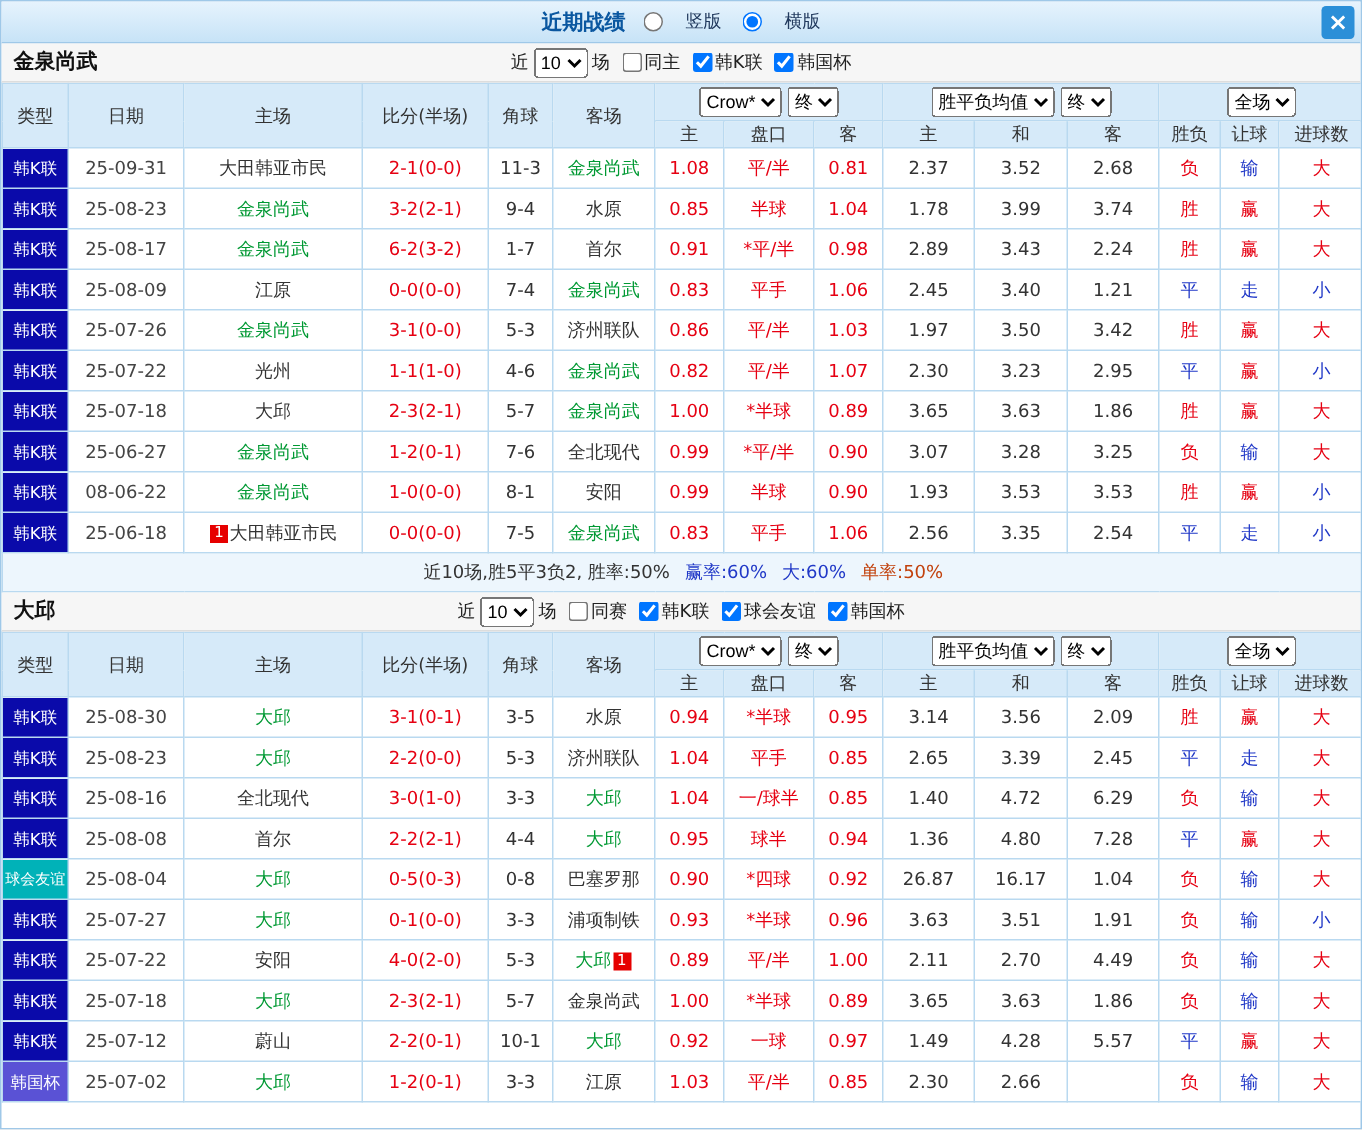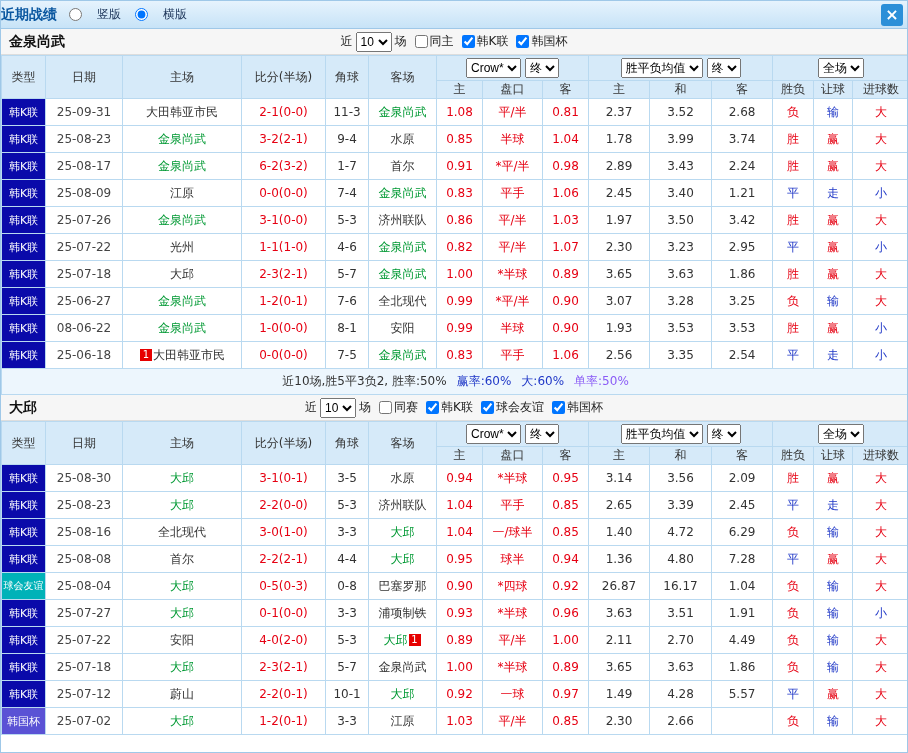--- a/index.html
+++ b/index.html
@@ -1,21 +1,21 @@
 <!DOCTYPE html>
 <html style="--score-color: #e60012; --odds-color: #e60012;"><head>
 <meta charset="utf-8">
 <style>
   * { box-sizing: border-box; }
   body { margin:0; background:#ddd; font-family:"DejaVu Sans","Liberation Sans",sans-serif; }
   .window { width:908px; height:753px; overflow:hidden; background:#fff; position:relative;
             border:1px solid #9fc8e8; }
   
   .topbar { height:28px; background:linear-gradient(#e6f3fd,#c7e3f7); border-bottom:1px solid #9fc8e8;
-            display:flex; align-items:center; justify-content:flex-start; gap:12px; position:relative; }
+            display:flex; align-items:center; justify-content:center; gap:12px; position:relative; }
   .topbar-title { font-weight:bold; color:#0a57a0; font-size:14px; }
   .radio-group { display:flex; align-items:center; gap:14px; font-size:12px; color:#223a5e; }
   .radio-item { display:flex; align-items:center; gap:15px; cursor:pointer; }
   .radio-item input { margin:0; }
   .close-btn { position:absolute; right:4px; top:3px; width:22px; height:22px; background:#2b8fd8;
                color:#fff; border-radius:3px; display:flex; align-items:center; justify-content:center;
                font-size:16px; font-weight:bold; cursor:pointer; line-height:1; }
   
   .teambar { height:26px; background:#f6f6f6; border-bottom:1px solid #ddd; position:relative;
              display:flex; align-items:center; justify-content:center; }
@@ -294,21 +294,21 @@
             <td class="c-odds">平手</td>
             <td class="c-odds">1.06</td>
             <td class="c-mean">2.56</td>
             <td class="c-mean">3.35</td>
             <td class="c-mean">2.54</td>
             <td class="c-res" style="color: rgb(32, 56, 199);">平</td>
             <td class="c-res" style="color: rgb(32, 56, 199);">走</td>
             <td class="c-res" style="color: rgb(32, 56, 199);">小</td>
           </tr>
           <tr class="summary-row">
-            <td colspan="15"><span class="seg" style="color: rgb(51, 51, 51);">近10场,胜5平3负2, 胜率:50%</span><span class="seg" style="color: rgb(32, 56, 199);">赢率:60%</span><span class="seg" style="color: rgb(32, 56, 199);">大:60%</span><span class="seg" style="color: #8b5cf6;">单率:50%</span></td>
+            <td colspan="15"><span class="seg" style="color: rgb(51, 51, 51);">近10场,胜5平3负2, 胜率:50%</span><span class="seg" style="color: rgb(32, 56, 199);">赢率:60%</span><span class="seg" style="color: rgb(32, 56, 199);">大:60%</span><span class="seg" style="color: #c2410c;">单率:50%</span></td>
           </tr>
         </tbody>
       </table>
     </div>
   <div>
       <div class="teambar">
         <span class="team-name">大邱</span>
         <div class="filters">
           <span>近</span>
           <select><option>10</option></select>

